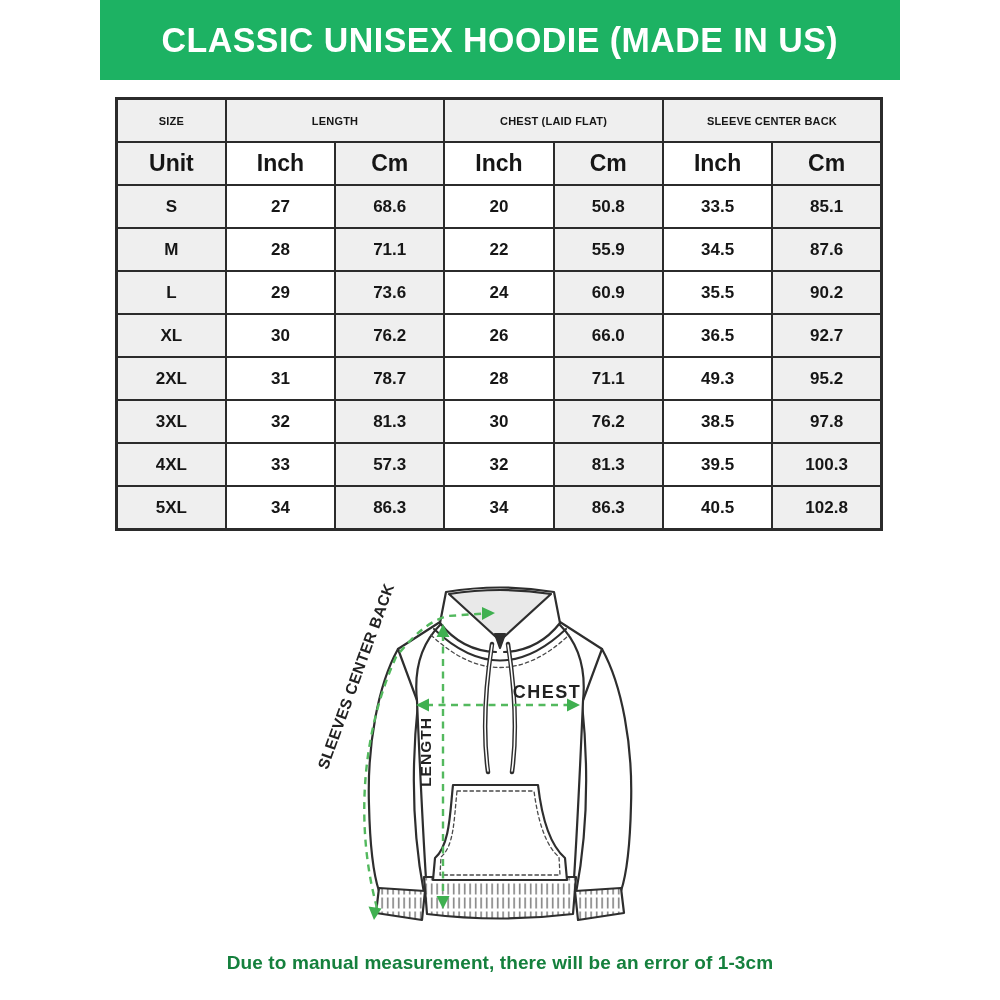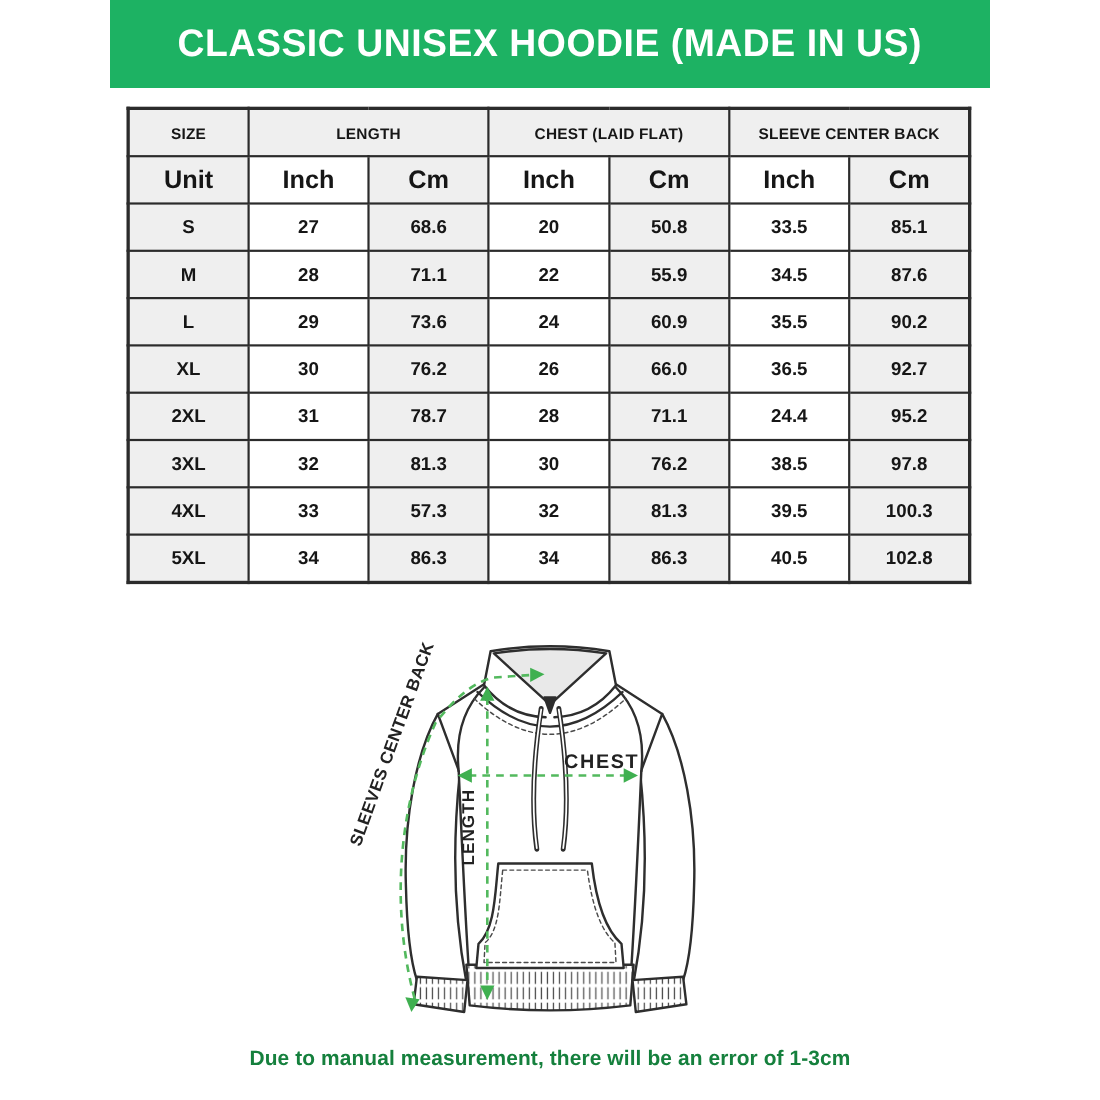--- a/index.html
+++ b/index.html
@@ -23,21 +23,21 @@
   
   .chart-wrap{position:absolute;left:115px;top:97px;width:768px;}
   table.size-chart{
     width:768px;border-collapse:collapse;table-layout:fixed;
     border:3px solid #2b2b2b;
   }
   table.size-chart th, table.size-chart td{
     border:2px solid #2b2b2b;text-align:center;vertical-align:middle;
     font-weight:700;color:#161616;background:#ffffff;padding:0;
   }
-  table.size-chart thead tr.group-row th{height:41px;font-size:14px;background:#efefef;letter-spacing:.2px;}
+  table.size-chart thead tr.group-row th{height:41px;font-size:11px;background:#efefef;letter-spacing:.2px;}
   table.size-chart thead tr.unit-row th{height:41px;font-size:23px;}
   table.size-chart tbody td{height:41px;font-size:17px;}
   table.size-chart thead tr.unit-row th:nth-child(odd),
   table.size-chart tbody td:nth-child(odd){background:#efefef;}
 
   
   .diagram{position:absolute;left:318px;top:560px;width:372px;height:385px;}
 
   
   .footer-note{
@@ -109,21 +109,21 @@
             <td>66.0</td>
             <td>36.5</td>
             <td>92.7</td>
           </tr>
           <tr>
             <td>2XL</td>
             <td>31</td>
             <td>78.7</td>
             <td>28</td>
             <td>71.1</td>
-            <td>24.4</td>
+            <td>49.3</td>
             <td>95.2</td>
           </tr>
           <tr>
             <td>3XL</td>
             <td>32</td>
             <td>81.3</td>
             <td>30</td>
             <td>76.2</td>
             <td>38.5</td>
             <td>97.8</td>

